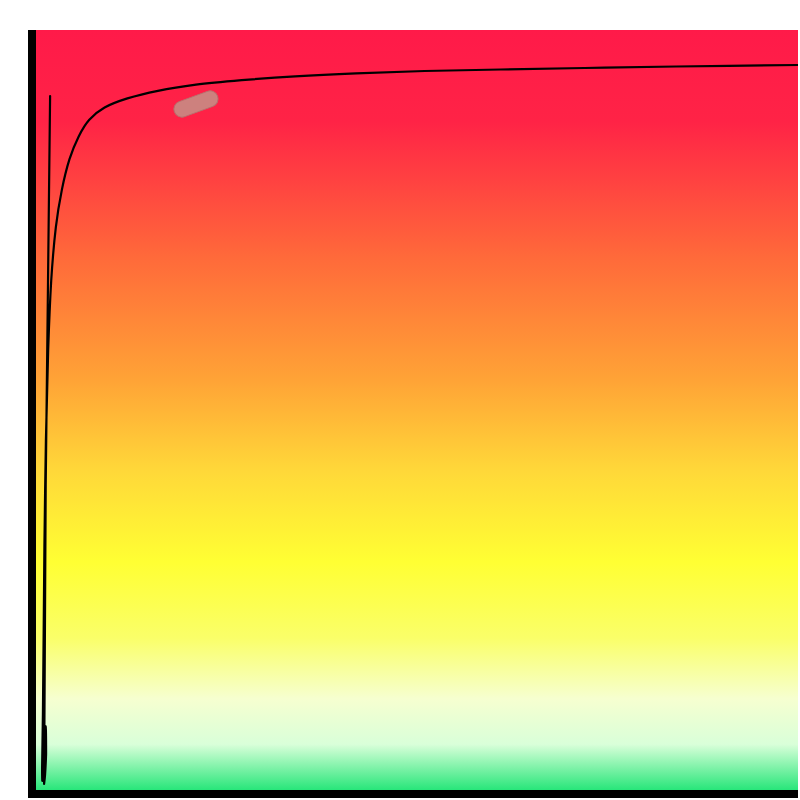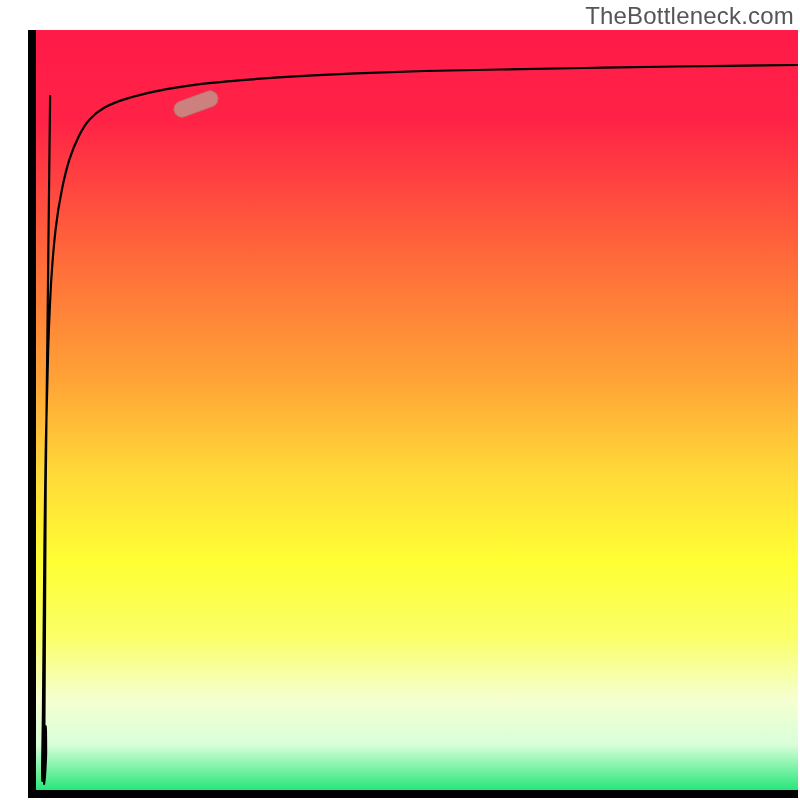--- a/index.html
+++ b/index.html
@@ -32,21 +32,20 @@
     left: 0;
     width: 800px;
     height: 800px;
     display: block;
   }
 </style>
 </head>
 <body>
 <div class="wrap">
 
-<div class="watermark">TheBottleneck.com</div>
 
 <svg class="chart" viewBox="0 0 800 800">
   <defs>
     <linearGradient id="bg-grad" x1="0" y1="0" x2="0" y2="1">
           <stop offset="0%" stop-color="#ff1a49"></stop>
           <stop offset="12%" stop-color="#ff2346"></stop>
           <stop offset="30%" stop-color="#ff6a3a"></stop>
           <stop offset="46%" stop-color="#ffa336"></stop>
           <stop offset="57.99999999999999%" stop-color="#ffd839"></stop>
           <stop offset="70%" stop-color="#ffff33"></stop>

